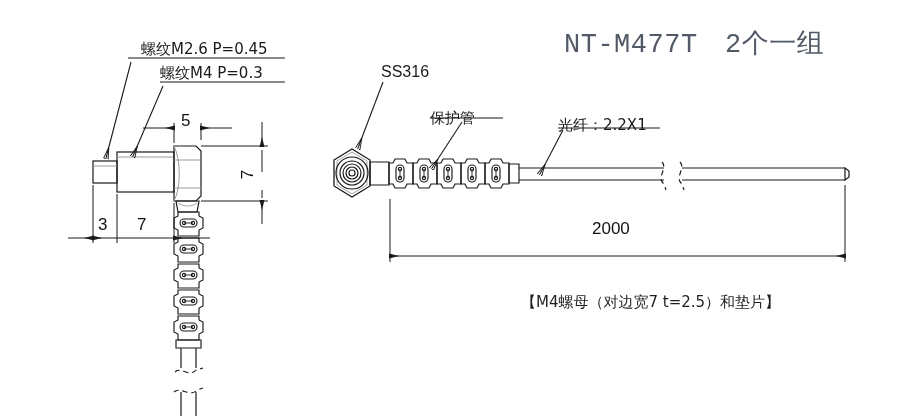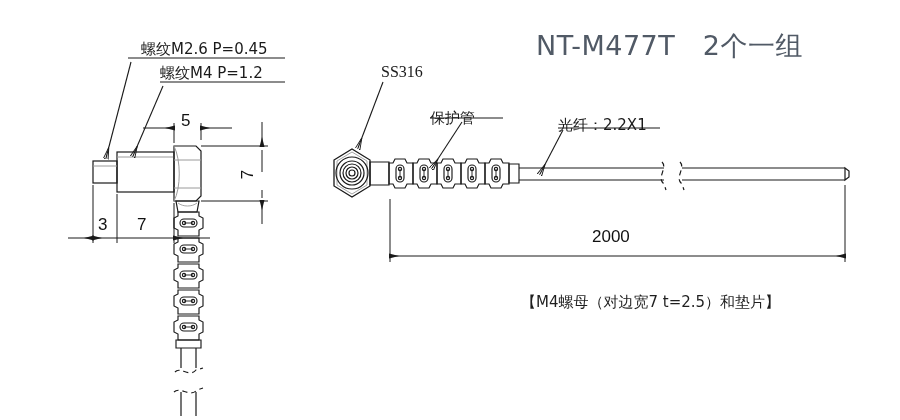--- a/index.html
+++ b/index.html
@@ -30,21 +30,21 @@
     white-space: nowrap;
     color: #1a1a1a;
     line-height: 1;
   }
   .lbl-cn {
     font-family: "DejaVu Sans", "Liberation Sans", sans-serif;
     font-size: 15px;
     letter-spacing: 0px;
   }
   .lbl-en {
-    font-family: Liberation Serif, serif;
+    font-family: Liberation Sans, sans-serif;
     font-size: 16px;
   }
   .dim {
     font-family: "Liberation Sans", "DejaVu Sans", sans-serif;
     font-size: 17px;
     color: #111;
   }
   .dim-rot {
     transform: rotate(-90deg);
     transform-origin: center center;
@@ -262,35 +262,35 @@
       <line x1="390" y1="199" x2="390" y2="262"></line>
       <line x1="845" y1="185" x2="845" y2="262"></line>
       <line x1="390" y1="256" x2="460" y2="256" marker-start="url(#arrOut)"></line>
       <line x1="460" y1="256" x2="775" y2="256"></line>
       <line x1="775" y1="256" x2="845" y2="256" marker-end="url(#arrIn)"></line>
     </g>
   </svg>
 
   <div class="txt lbl-cn" style="left:128px; top:42px;margin-left:13px;">螺纹M2.6 P=0.45</div>
 
-  <div class="txt lbl-cn" style="left:160px; top:66px;">螺纹M4 P=1.2</div>
+  <div class="txt lbl-cn" style="left:160px; top:66px;">螺纹M4 P=0.3</div>
 
   <div class="txt dim" style="left:181px; top:112px;">5</div>
 
   <div class="txt dim dim-rot" style="left:243px; top:166px;">7</div>
 
   <div class="txt dim" style="left:98px; top:216px;">3</div>
 
   <div class="txt dim" style="left:137px; top:216px;">7</div>
 
   <div class="txt lbl-en" style="left:381px; top:64px;">SS316</div>
 
   <div class="txt lbl-cn" style="left:430px; top:111px;">保护管</div>
 
   <div class="txt lbl-cn" style="left:558px; top:118px;">光纤：2.2X1</div>
 
-  <div class="txt dim" style="left:592px; top:228px;">2000</div>
-
-  <div class="txt title" style="left:536px; top:32px;">NT-M477T　2个一组</div>
+  <div class="txt dim" style="left:592px; top:220px;">2000</div>
+
+  <div class="txt title" style="left:564px; top:32px;font-family:Liberation Mono, monospace;">NT-M477T　2个一组</div>
 
   <div class="txt note" style="left:521px; top:295px;text-align:center;">【M4螺母（对边宽7 t=2.5）和垫片】</div>
 
 </div>
 
 </body></html>

